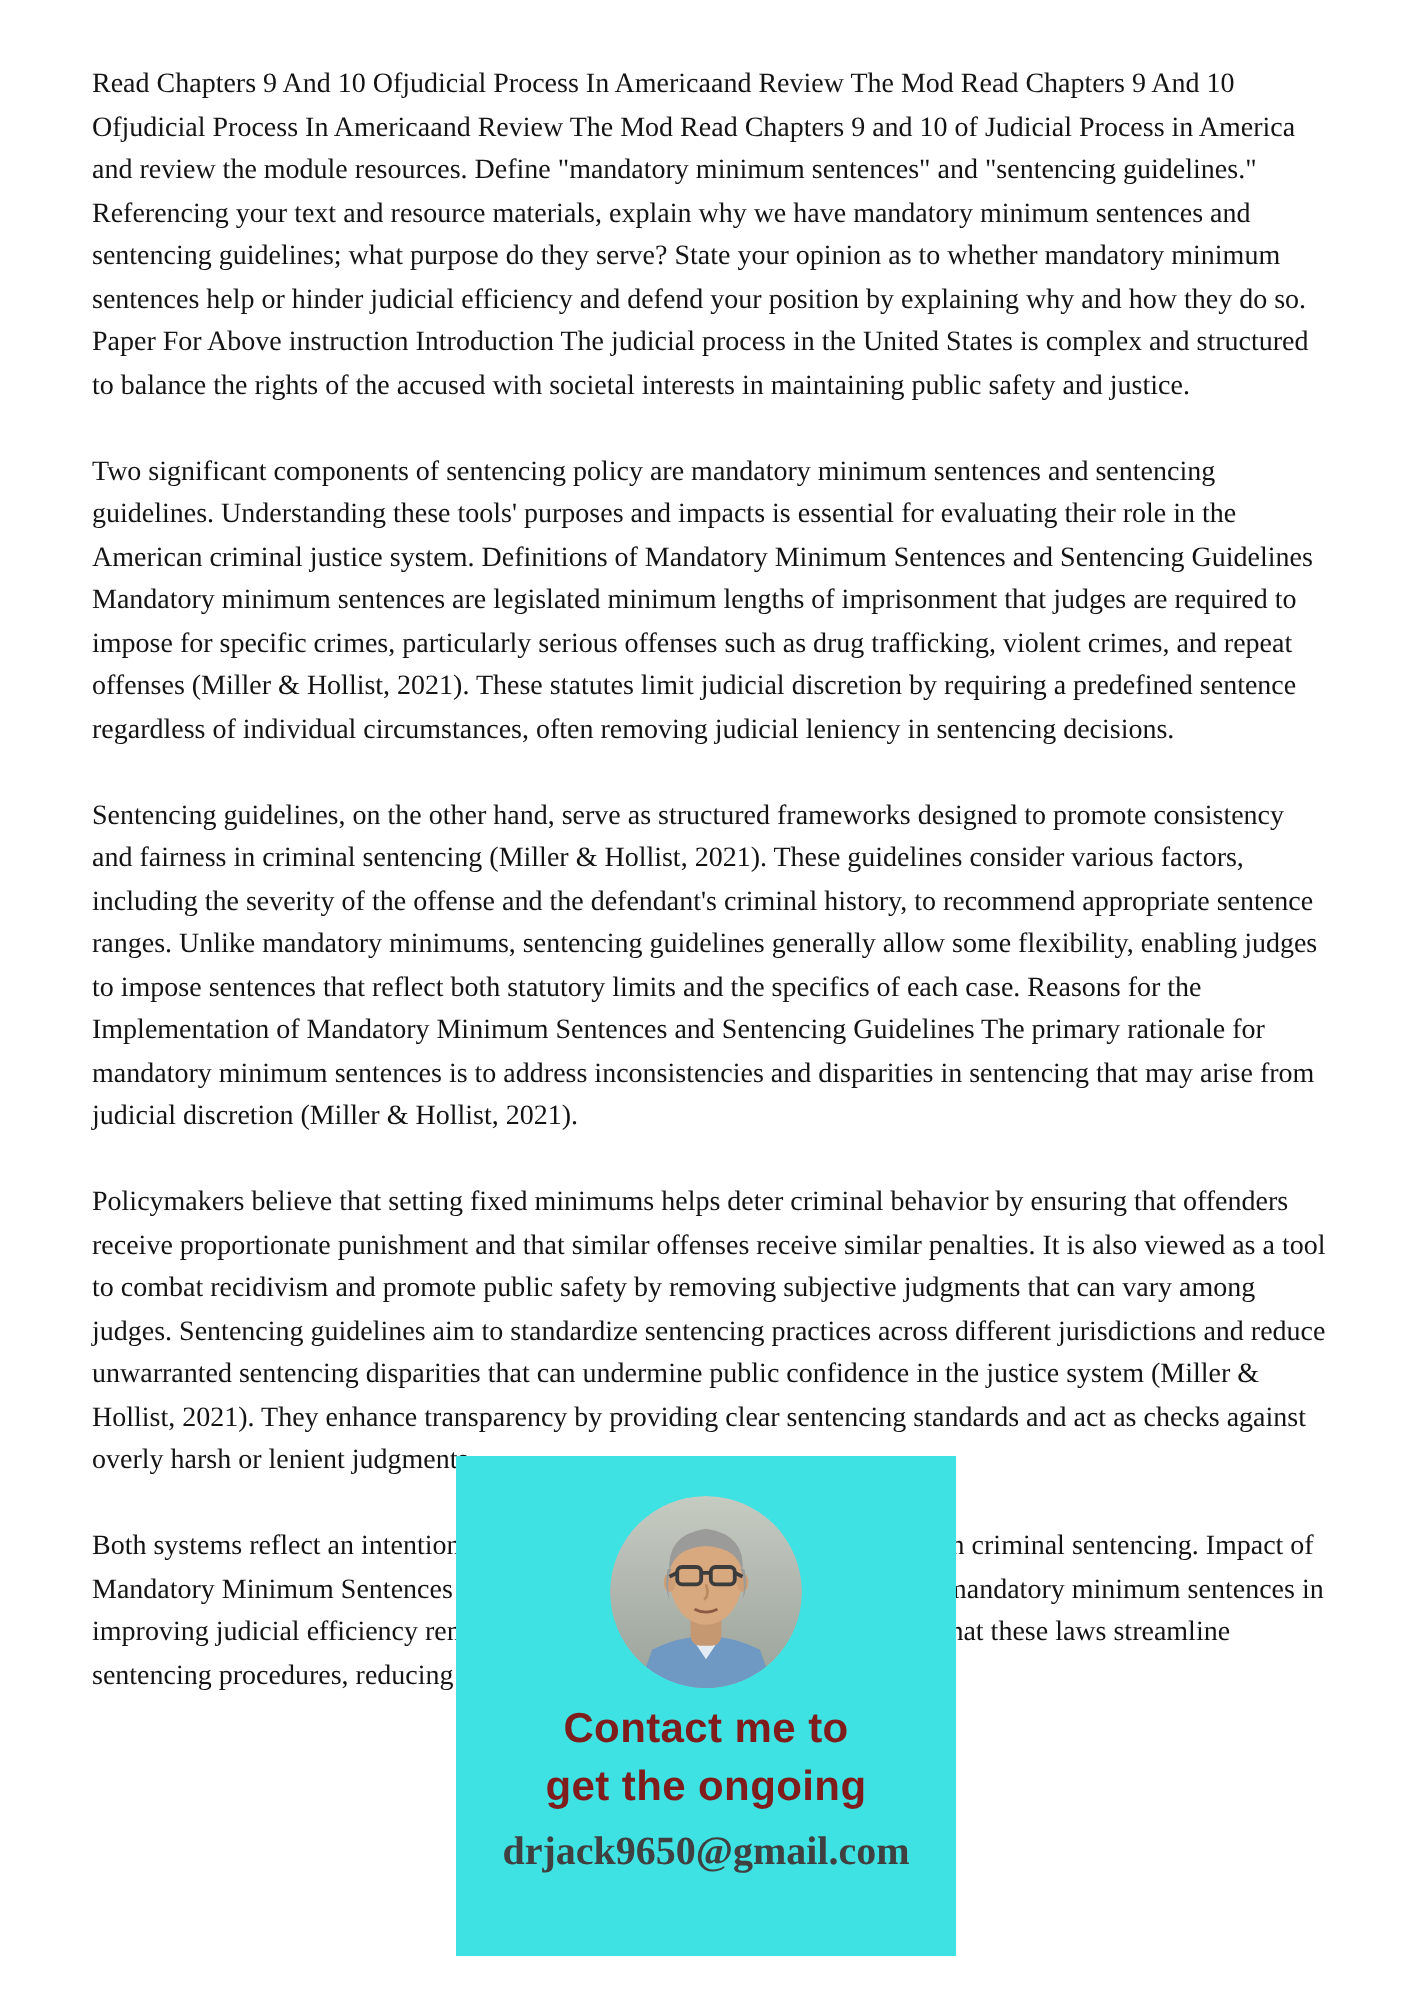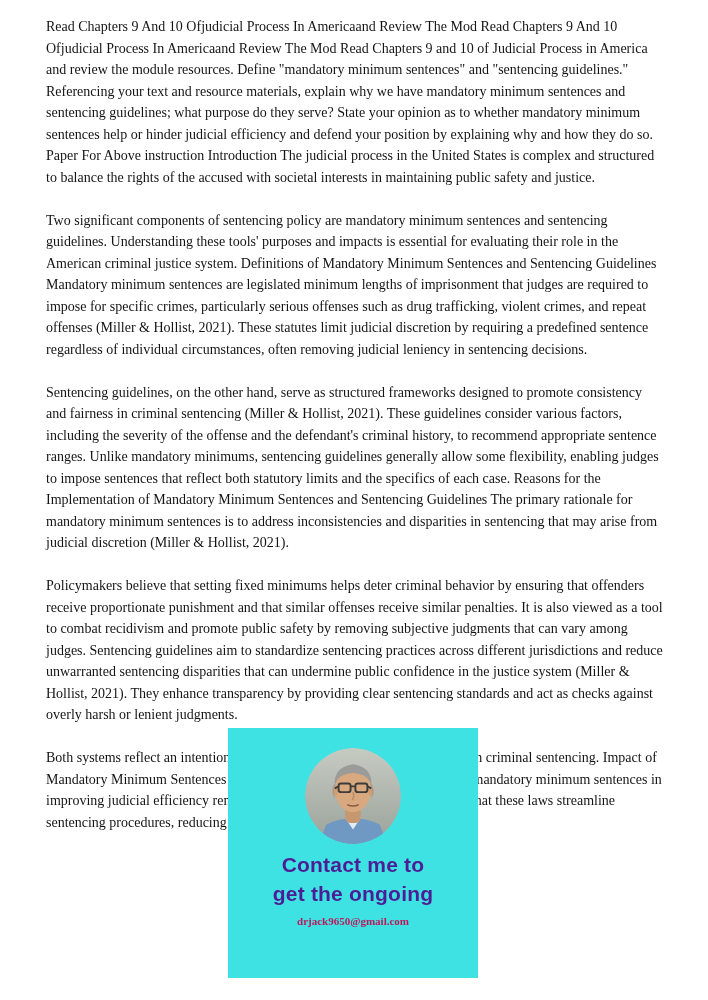--- a/index.html
+++ b/index.html
@@ -11,21 +11,21 @@
     position: relative;
     width: 708px;
     height: 1000px;
     background: #ffffff;
     overflow: hidden;
     font-family: "Liberation Serif", serif;
   }
   .doc-text {
     position: absolute;
     left: 46px;
-    top: 16px;
+    top: 32px;
     width: 618px;
     color: #141414;
     font-size: 14px;
     line-height: 21.5px;
     text-align: left;
   }
   .doc-text p {
     margin: 0 0 21.5px 0;
   }
   .overlay {
@@ -44,29 +44,29 @@
     margin: 20px auto 6px auto;
     border-radius: 50%;
     overflow: hidden;
     display: block;
   }
   .ad-heading {
     font-family: "Liberation Sans", sans-serif;
     font-weight: bold;
     font-size: 21px;
     line-height: 29px;
-    color: #4c1d95;
+    color: #7f1d1d;
     letter-spacing: 0.2px;
   }
   .ad-email {
     margin-top: 7px;
     font-family: "Liberation Serif", serif;
     font-weight: bold;
-    font-size: 11px;
-    color: #be185d;
+    font-size: 20px;
+    color: #404040;
   }
 </style>
 </head>
 <body>
 
 <div class="page">
 
   <div class="doc-text">
     <p>Read Chapters 9 And 10 Ofjudicial Process In Americaand Review The Mod Read Chapters 9 And 10 Ofjudicial Process In Americaand Review The Mod Read Chapters 9 and 10 of Judicial Process in America and review the module resources. Define "mandatory minimum sentences" and "sentencing guidelines." Referencing your text and resource materials, explain why we have mandatory minimum sentences and sentencing guidelines; what purpose do they serve? State your opinion as to whether mandatory minimum sentences help or hinder judicial efficiency and defend your position by explaining why and how they do so. Paper For Above instruction Introduction The judicial process in the United States is complex and structured to balance the rights of the accused with societal interests in maintaining public safety and justice.</p>
     <p>Two significant components of sentencing policy are mandatory minimum sentences and sentencing guidelines. Understanding these tools' purposes and impacts is essential for evaluating their role in the American criminal justice system. Definitions of Mandatory Minimum Sentences and Sentencing Guidelines Mandatory minimum sentences are legislated minimum lengths of imprisonment that judges are required to impose for specific crimes, particularly serious offenses such as drug trafficking, violent crimes, and repeat offenses (Miller &amp; Hollist, 2021). These statutes limit judicial discretion by requiring a predefined sentence regardless of individual circumstances, often removing judicial leniency in sentencing decisions.</p>

